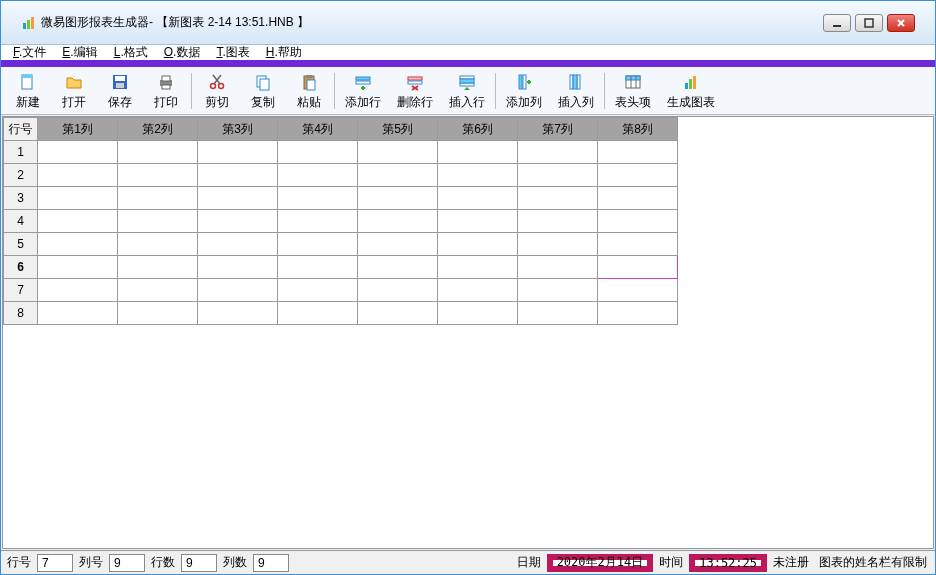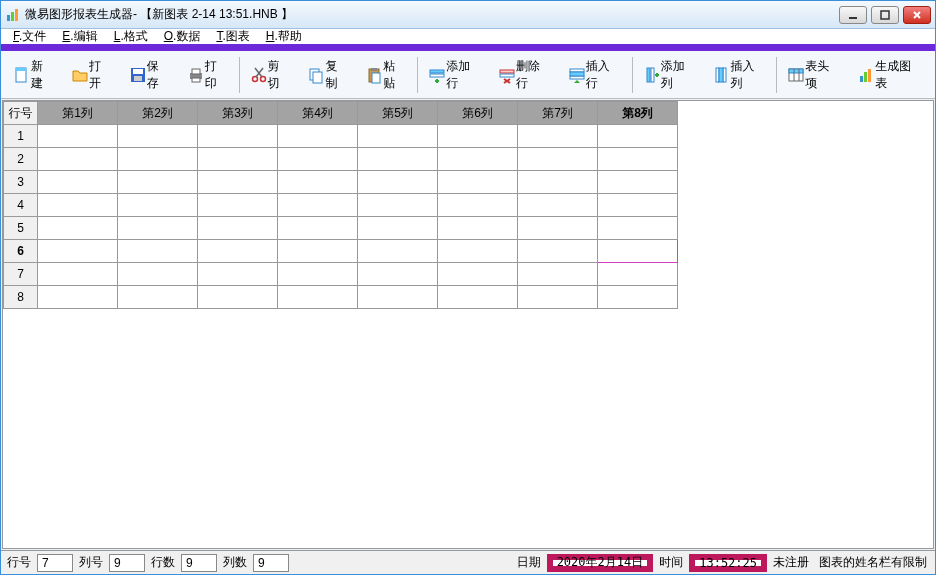--- a/index.html
+++ b/index.html
@@ -1,38 +1,38 @@
 <!DOCTYPE html>
 <html><head>
 <meta charset="utf-8">
 <style>
 *{box-sizing:border-box;margin:0;padding:0;font-family:"Microsoft YaHei",SimSun,sans-serif;font-size:12px}
 body{width:936px;height:575px;background:#e8f0f8;border:1px solid #3a8fd8;display:flex;flex-direction:column;overflow:hidden}
-.titlebar{height:28px;background:linear-gradient(#f4f9fe,#d6e7f7);display:flex;align-items:center;padding:0 4px;border-bottom:1px solid #a0c0e0}
+.titlebar{height:44px;background:linear-gradient(#f4f9fe,#d6e7f7);display:flex;align-items:center;padding:0 20px;border-bottom:1px solid #a0c0e0}
 .title-icon{width:16px;height:16px;margin-right:4px}
 .title-text{flex:1;color:#000}
 .win-btns{display:flex;gap:4px}
 .win-btn{width:28px;height:18px;border:1px solid #888;border-radius:3px;display:flex;align-items:center;justify-content:center;background:linear-gradient(#f8f8f8,#d8d8d8)}
 .win-btn.close{background:linear-gradient(#f08080,#d03020);border-color:#a02010}
 .win-btn svg{width:12px;height:12px}
 .menubar{height:22px;background:#fff;display:flex;align-items:center;padding:0 4px;border-bottom:7px solid #6d28d9}
 .menu-item{padding:2px 8px;cursor:default}
 .menu-item u{text-decoration:underline}
 .toolbar{height:48px;background:#f4f8fc;display:flex;align-items:center;padding:2px 4px;border-bottom:1px solid #bbb}
-.tb-btn{display:flex;align-items:center;justify-content:center;padding:2px 8px;min-width:46px;cursor:default}
+.tb-btn{display:flex;flex-direction:column;align-items:center;justify-content:center;padding:2px 8px;min-width:46px;cursor:default}
 .tb-btn .ico{height:22px;display:flex;align-items:center;justify-content:center}
 .tb-btn .lbl{font-size:12px;color:#000;margin-top:1px}
 .tb-sep{width:1px;height:36px;background:#bbb;margin:0 2px}
 .workarea{flex:1;background:#fff;border:1px solid #999;margin:1px;overflow:auto;position:relative}
 .grid{border-collapse:collapse}
 .grid th,.grid td{border:1px solid #999;height:23px;text-align:center;font-weight:normal;background:#fff}
 .grid th{background:#a3a3a3}
 .grid .rowhdr{width:34px;background:#f0f0f0}
 .grid .colcell{width:80px}
-.grid th.sel{font-weight:bold}
+.grid th.sel{font-weight:normal}
 .grid .rowhdr.sel{font-weight:bold}
 .grid td.selcell{border:1px solid #d040c0;background:#fff}
 .statusbar{height:24px;background:#f0f0f0;border-top:1px solid #999;display:flex;align-items:center;padding:0 4px;gap:4px}
 .statusbar .slabel{padding:0 2px}
 .statusbar .sbox{background:#fff;border:1px solid #888;height:18px;padding:0 4px;min-width:36px;display:flex;align-items:center}
 .statusbar .spacer{flex:1}
 .statusbar .sfield{background:#fff;border:6px solid #be185d;height:18px;padding:0 4px;display:flex;align-items:center;font-family:monospace}
 </style>
 </head>
 <body>

